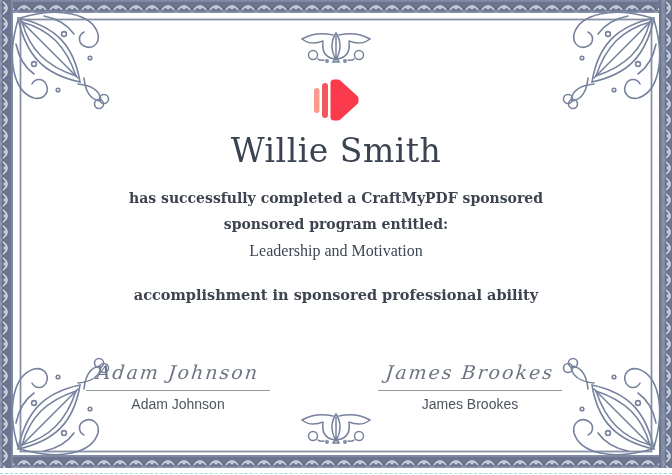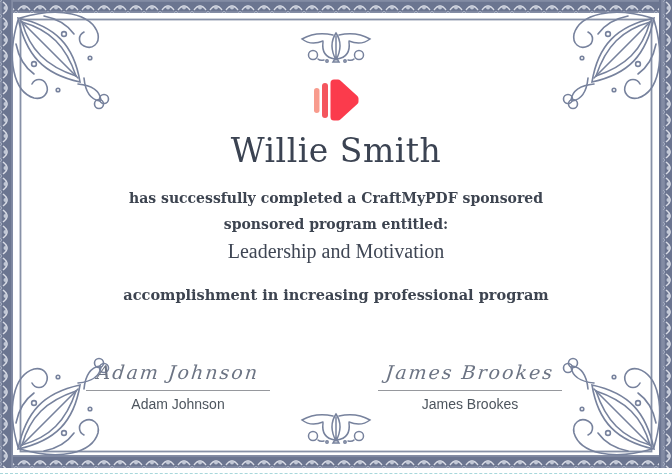--- a/index.html
+++ b/index.html
@@ -4,21 +4,21 @@
 <style>
   html,body{margin:0;padding:0;background:#fff;}
   .certificate{
     position:relative;width:672px;height:475px;background:#ffffff;
     overflow:hidden;font-family:"DejaVu Serif",serif;
   }
   .frame-svg{position:absolute;left:0;top:0;width:672px;height:475px;pointer-events:none;}
   .txt{position:absolute;left:36px;right:36px;text-align:center;color:#3D4450;}
   .recipient{top:131px;font-size:33px;line-height:40px;color:#3B4352;font-weight:500;letter-spacing:.5px;}
   .completion{top:185px;font-size:14px;font-weight:bold;line-height:26px;color:#3D4450;}
-  .program{top:239px;font-family:"Liberation Serif",serif;font-size:20px;line-height:24px;color:#3F4654;font-weight:normal;}
+  .program{top:239px;font-family:"Liberation Serif",serif;font-size:16px;line-height:24px;color:#3F4654;font-weight:normal;}
   .award{top:282px;font-size:14.5px;font-weight:bold;line-height:26px;color:#3D4450;}
   .sig-block{position:absolute;top:357px;width:240px;text-align:center;}
   .sig-left{left:58px;}
   .sig-right{left:350px;}
   .sig-script{
     font-family:"DejaVu Serif",serif;font-style:italic;font-weight:300;
     font-size:19px;line-height:30px;color:#6C7484;letter-spacing:2px;
     transform:skewX(-6deg);
   }
   .sig-line{width:184px;height:0;border-top:1.6px solid #96989D;margin:3px auto 0 auto;}
@@ -111,21 +111,21 @@
   <div class="txt recipient">Willie Smith</div>
 
   <div class="txt completion">
     <div>has successfully completed a CraftMyPDF sponsored</div>
     <div>sponsored program entitled:</div>
   </div>
 
   <div class="txt program">Leadership and Motivation</div>
 
   <div class="txt award">
-    <div>accomplishment in increasing professional program</div>
+    <div>accomplishment in sponsored professional ability</div>
   </div>
 
   <div class="sig-block sig-left">
     <div class="sig-script">Adam Johnson</div>
     <div class="sig-line"></div>
     <div class="sig-printed">Adam Johnson</div>
   </div>
 
   <div class="sig-block sig-right">
     <div class="sig-script">James Brookes</div>

